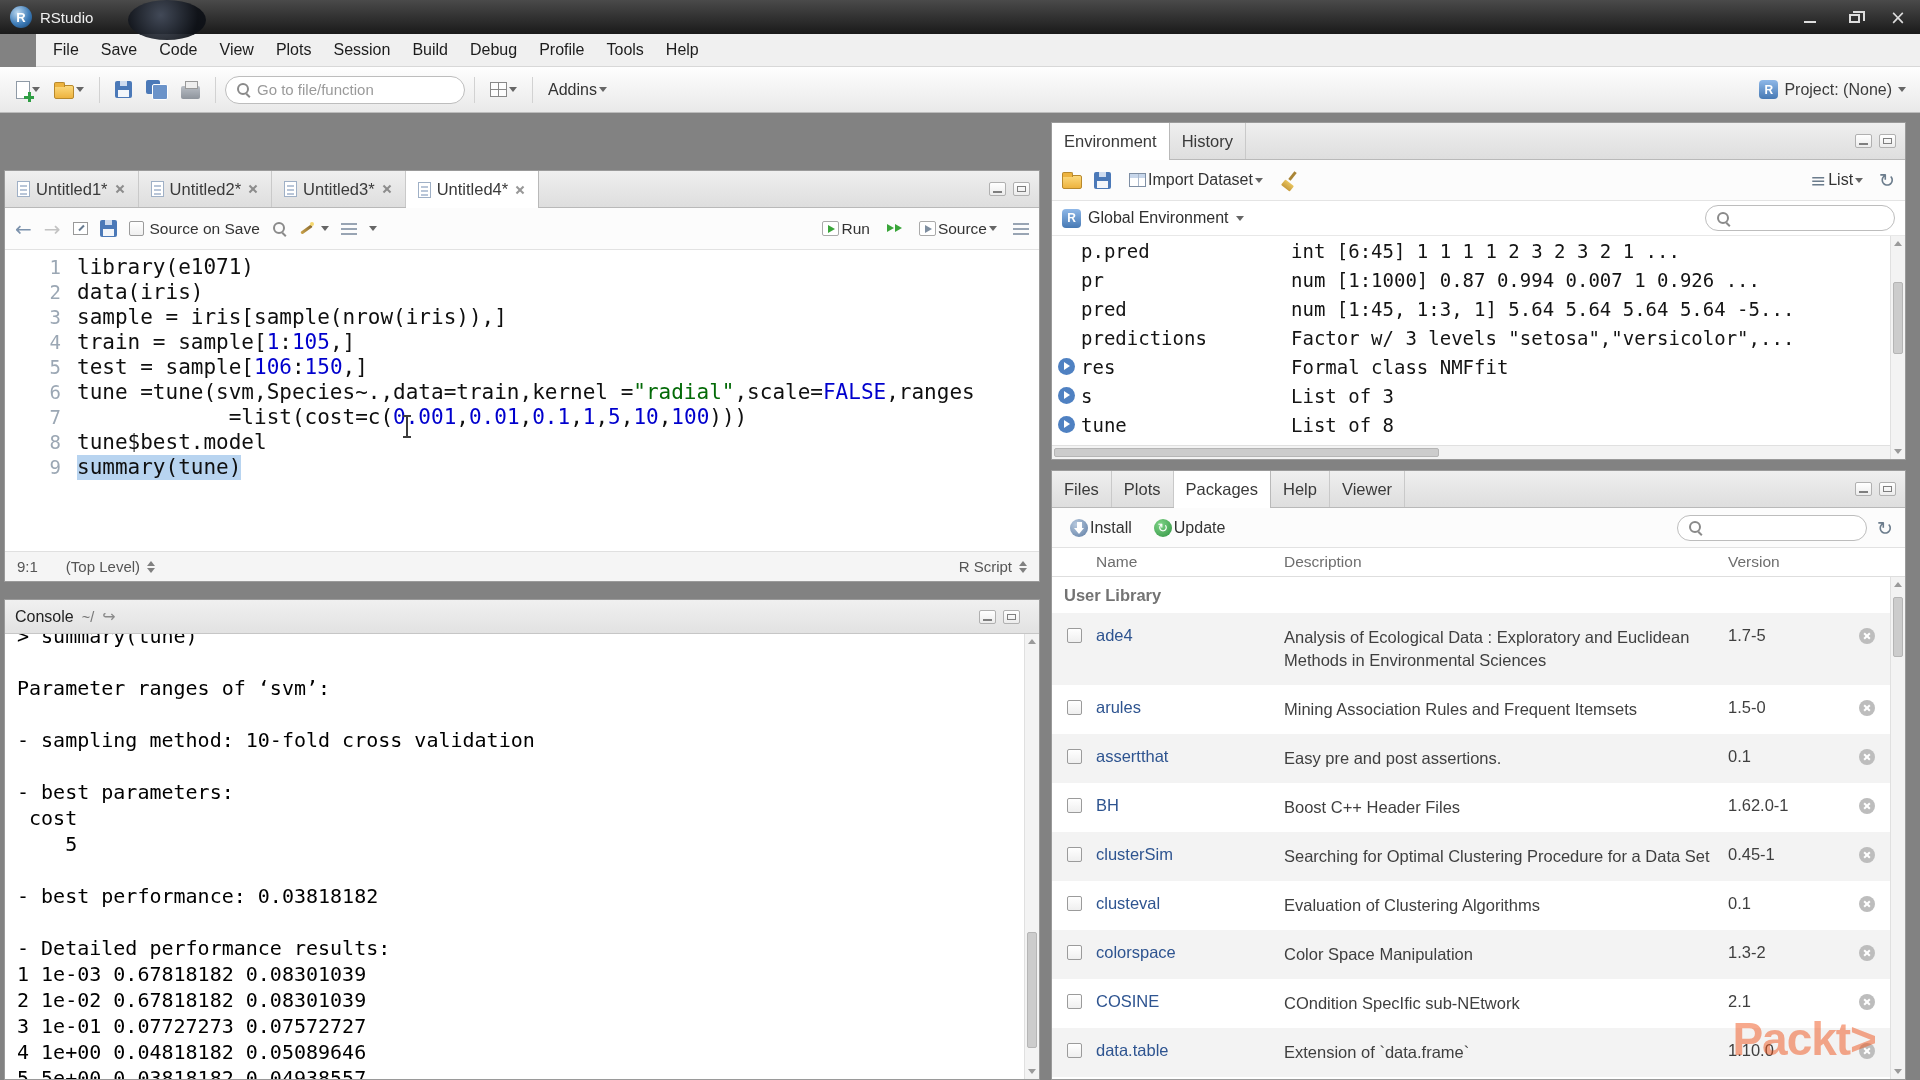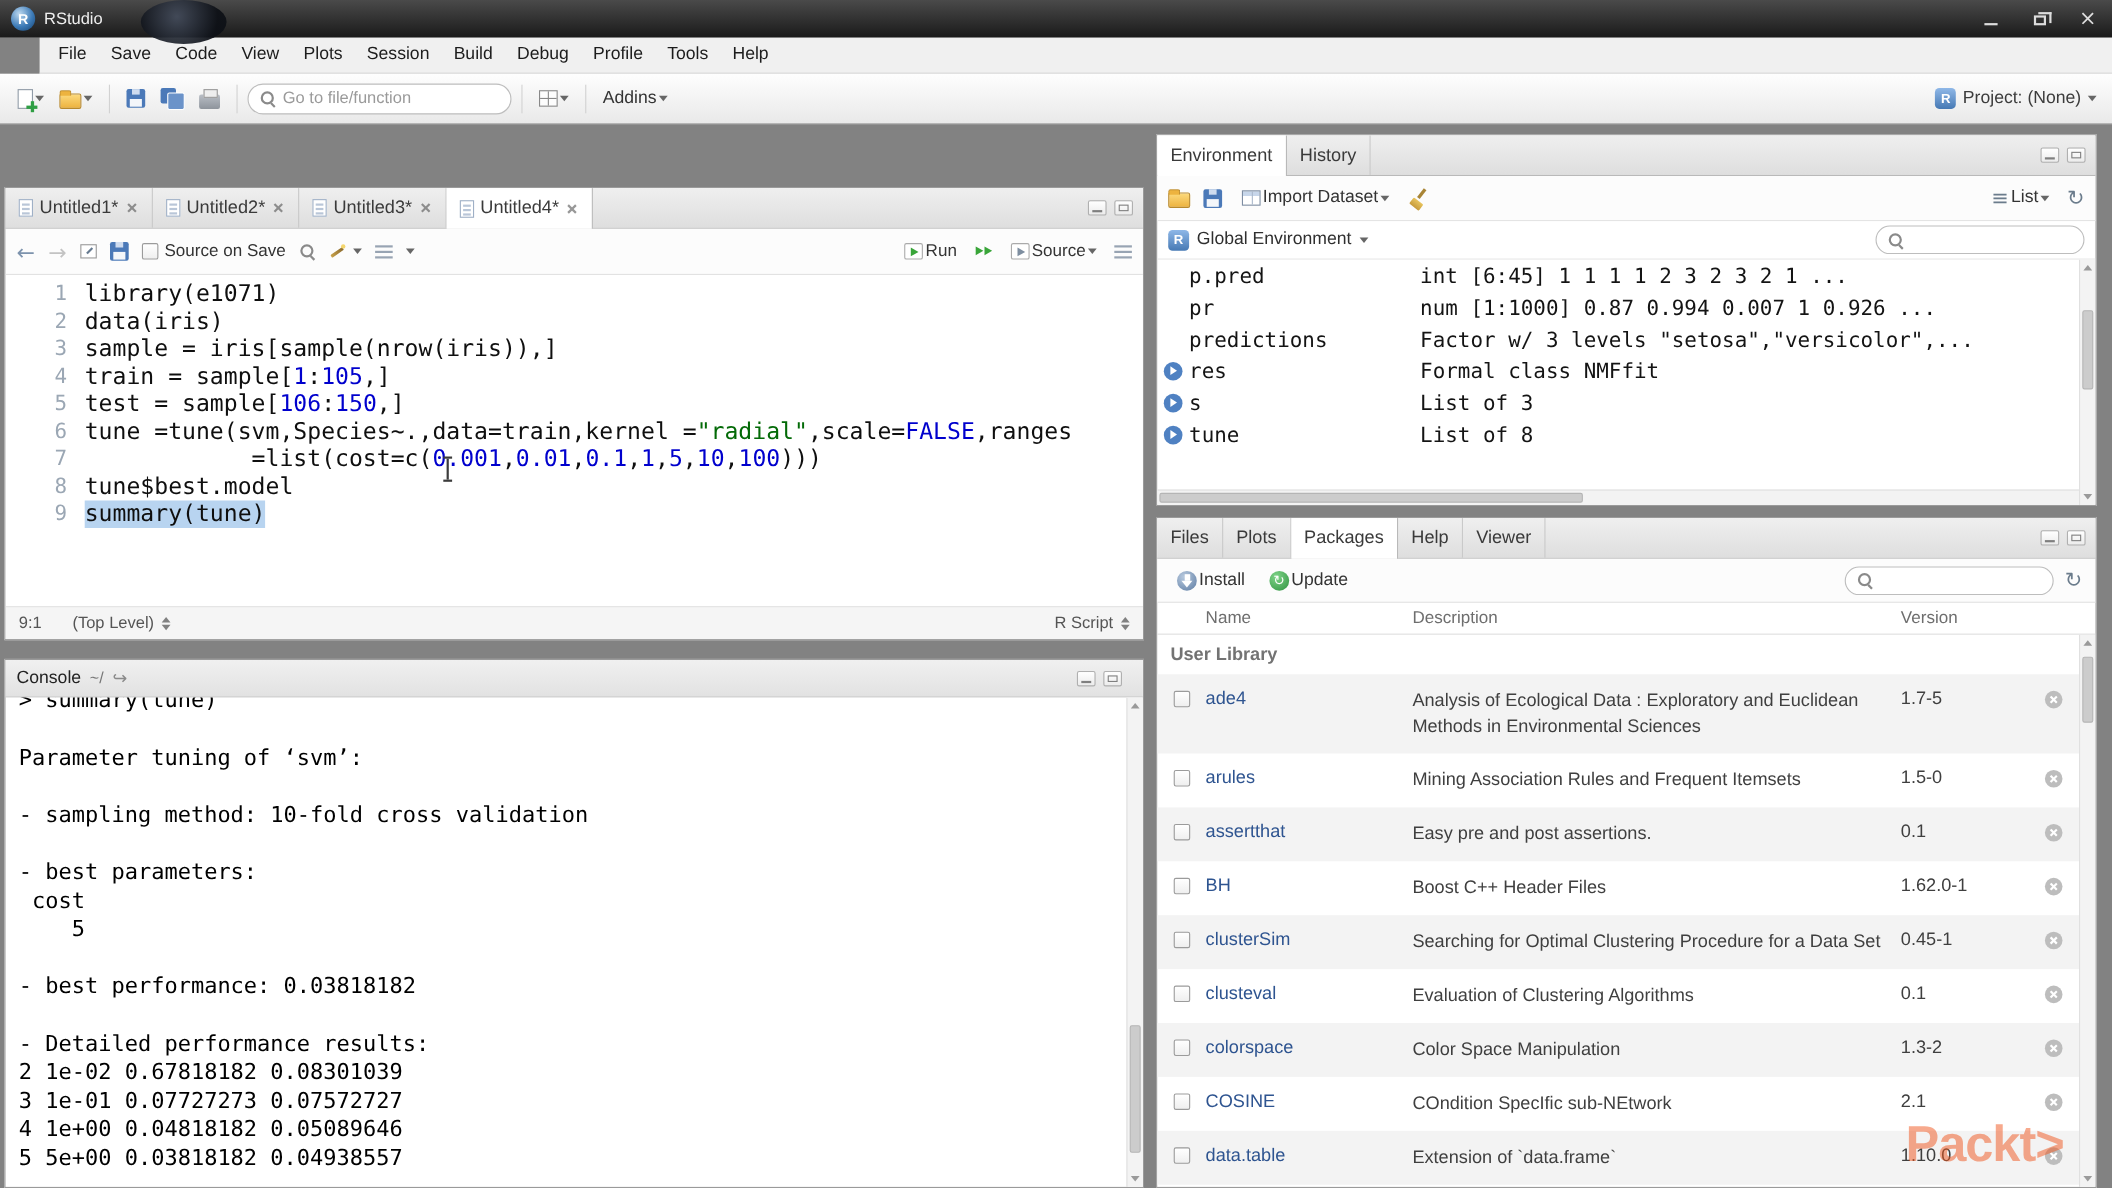--- a/index.html
+++ b/index.html
@@ -416,21 +416,21 @@
           <span class="pctrl max"></span>
         </div>
       </div>
       <div class="conbody">
         <div class="conlines">
 
             <div class="cline">&gt; summary(tune)</div>
 
             <div class="cline"></div>
 
-            <div class="cline">Parameter tuning of ‘svm’:</div>
+            <div class="cline">Parameter ranges of ‘svm’:</div>
 
             <div class="cline"></div>
 
             <div class="cline">- sampling method: 10-fold cross validation </div>
 
             <div class="cline"></div>
 
             <div class="cline">- best parameters:</div>
 
             <div class="cline"> cost</div>
@@ -439,20 +439,21 @@
 
             <div class="cline"></div>
 
             <div class="cline">- best performance: 0.03818182 </div>
 
             <div class="cline"></div>
 
             <div class="cline">- Detailed performance results:</div>
 
 
+            <div class="cline">1 1e-03 0.67818182 0.08301039</div>
 
             <div class="cline">2 1e-02 0.67818182 0.08301039</div>
 
             <div class="cline">3 1e-01 0.07727273 0.07572727</div>
 
             <div class="cline">4 1e+00 0.04818182 0.05089646</div>
 
             <div class="cline">5 5e+00 0.03818182 0.04938557</div>
           </div>
         <div class="vscroll">
@@ -516,20 +517,25 @@
               <span class="vname">p.pred</span>
               <span class="vval">int [6:45] 1 1 1 1 2 3 2 3 2 1 ...</span>
             </div>
 
             <div class="env-row">
               <span class="expander"></span>
               <span class="vname">pr</span>
               <span class="vval">num [1:1000] 0.87 0.994 0.007 1 0.926 ...</span>
             </div>
 
+            <div class="env-row">
+              <span class="expander"></span>
+              <span class="vname">pred</span>
+              <span class="vval">num [1:45, 1:3, 1] 5.64 5.64 5.64 5.64 -5...</span>
+            </div>
 
             <div class="env-row">
               <span class="expander"></span>
               <span class="vname">predictions</span>
               <span class="vval">Factor w/ 3 levels "setosa","versicolor",...</span>
             </div>
 
             <div class="env-row">
               <span class="expander on"></span>
               <span class="vname">res</span>

